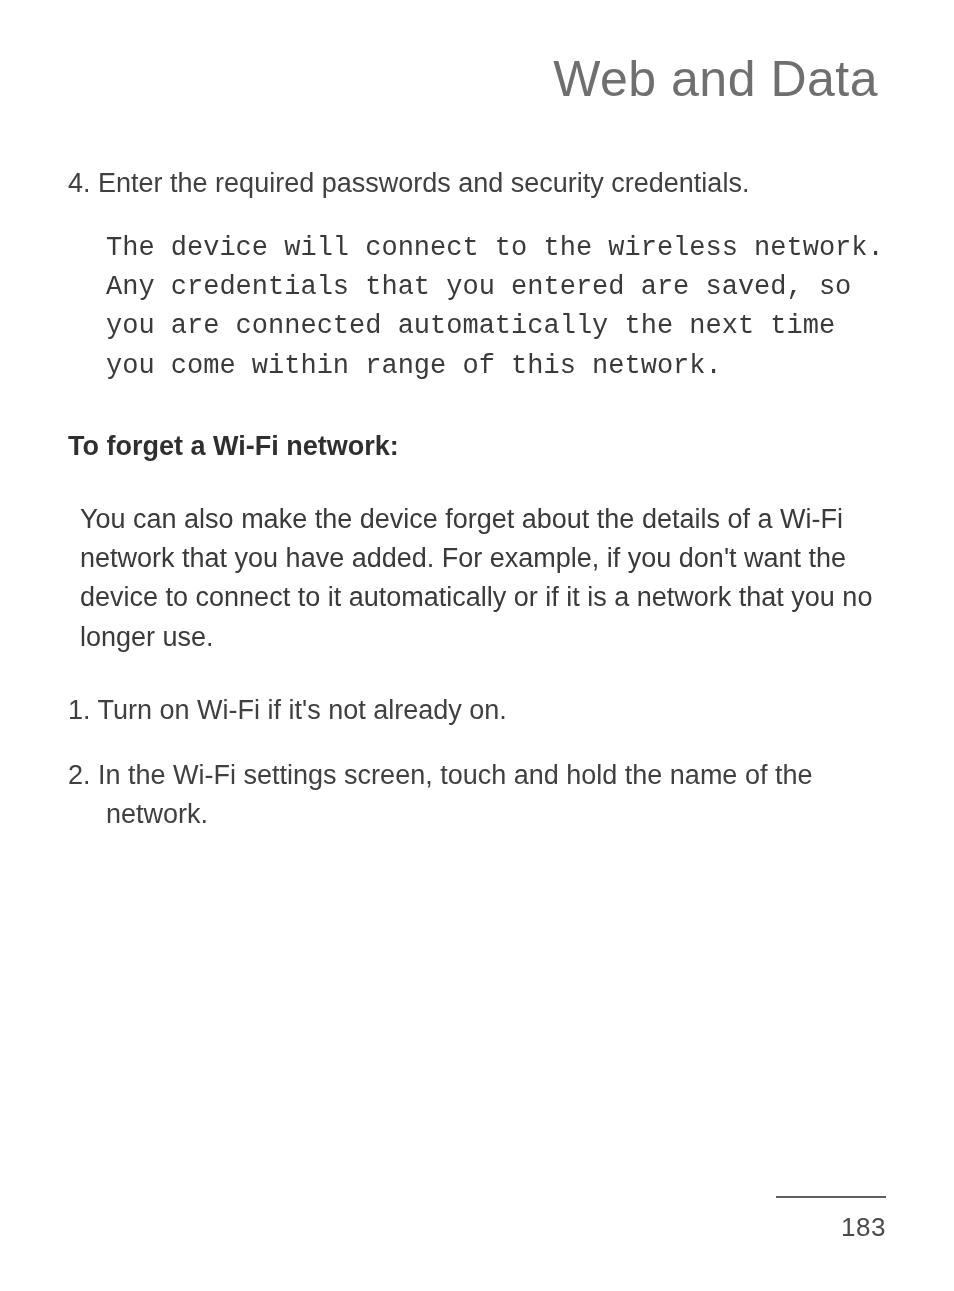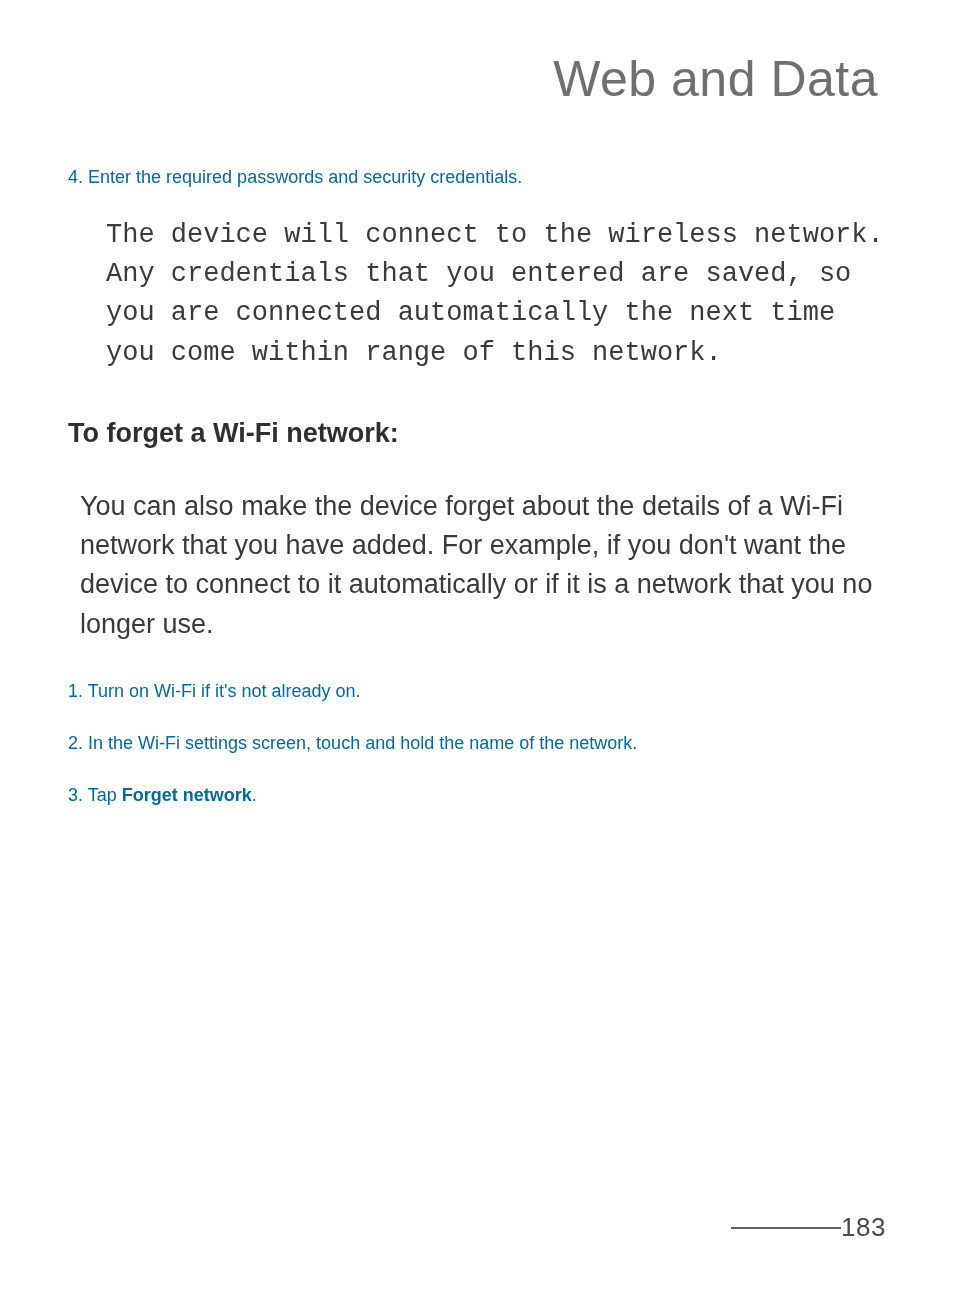--- a/index.html
+++ b/index.html
@@ -22,23 +22,23 @@
   }
   .chapter-title {
     text-align: right;
     font-size: 50px;
     font-weight: 300;
     color: #6f6f6f;
     letter-spacing: 0.5px;
     margin: 0 8px 56px 0;
   }
   .step {
-    font-size: 18px;
+    font-size: 27px;
     line-height: 1.45;
-    color: #0369a1;
+    color: #404040;
     margin: 0 0 26px 0;
     padding-left: 38px;
     text-indent: -38px;
   }
   .step-body {
     font-size: 27px;
     line-height: 1.45;
     color: #3a3a3a;
     margin: 0 0 40px 0;
     padding-left: 38px;
@@ -58,20 +58,21 @@
     margin: 0 0 34px 12px;
   }
   .bold-inline {
     font-weight: 600;
   }
   .footer {
     position: absolute;
     right: 68px;
     bottom: 48px;
     display: flex;
+    flex-direction: column;
     align-items: flex-end;
   }
   .footer-rule {
     width: 110px;
     border-top: 2px solid #5e5e5e;
     margin-bottom: 14px;
   }
   .page-number {
     font-size: 26px;
     color: #4a4a4a;
@@ -101,23 +102,19 @@
   <p class="step">
     <span>1.</span>
     <span>Turn on Wi-Fi if it's not already on.</span>
   </p>
 
   <p class="step">
     <span>2.</span>
     <span>In the Wi-Fi settings screen, touch and hold the name of the network.</span>
   </p>
 
-  <p class="step">
-    <span>3.</span>
-    <span>Tap </span><span class="bold-inline">Forget network</span><span>.</span>
-  </p>
 
   <div class="footer">
     <div class="footer-rule"></div>
     <div class="page-number">183</div>
   </div>
 
 </div>
 
 </body></html>

